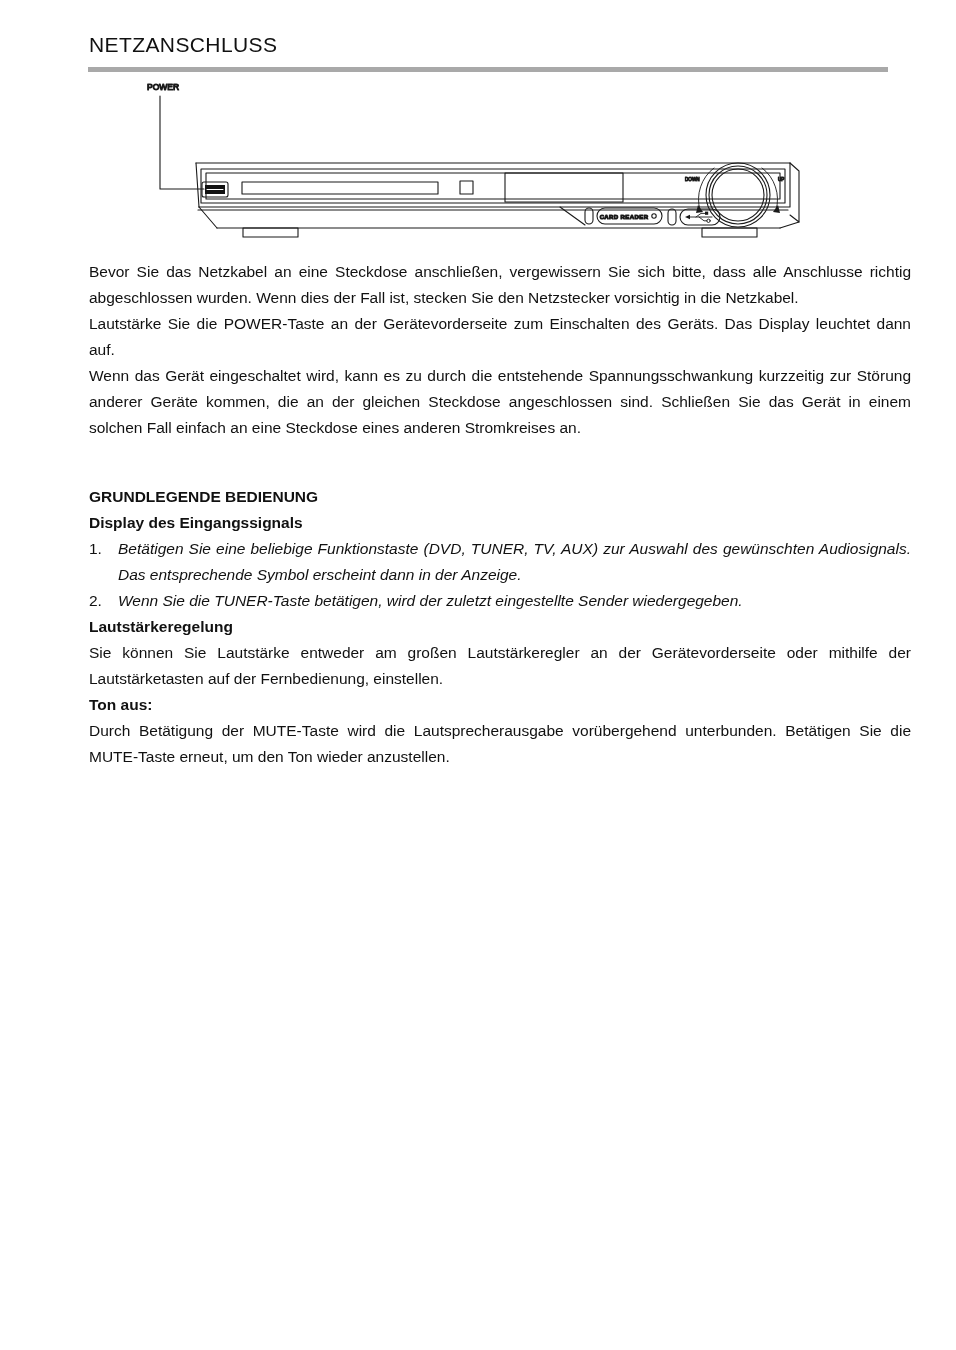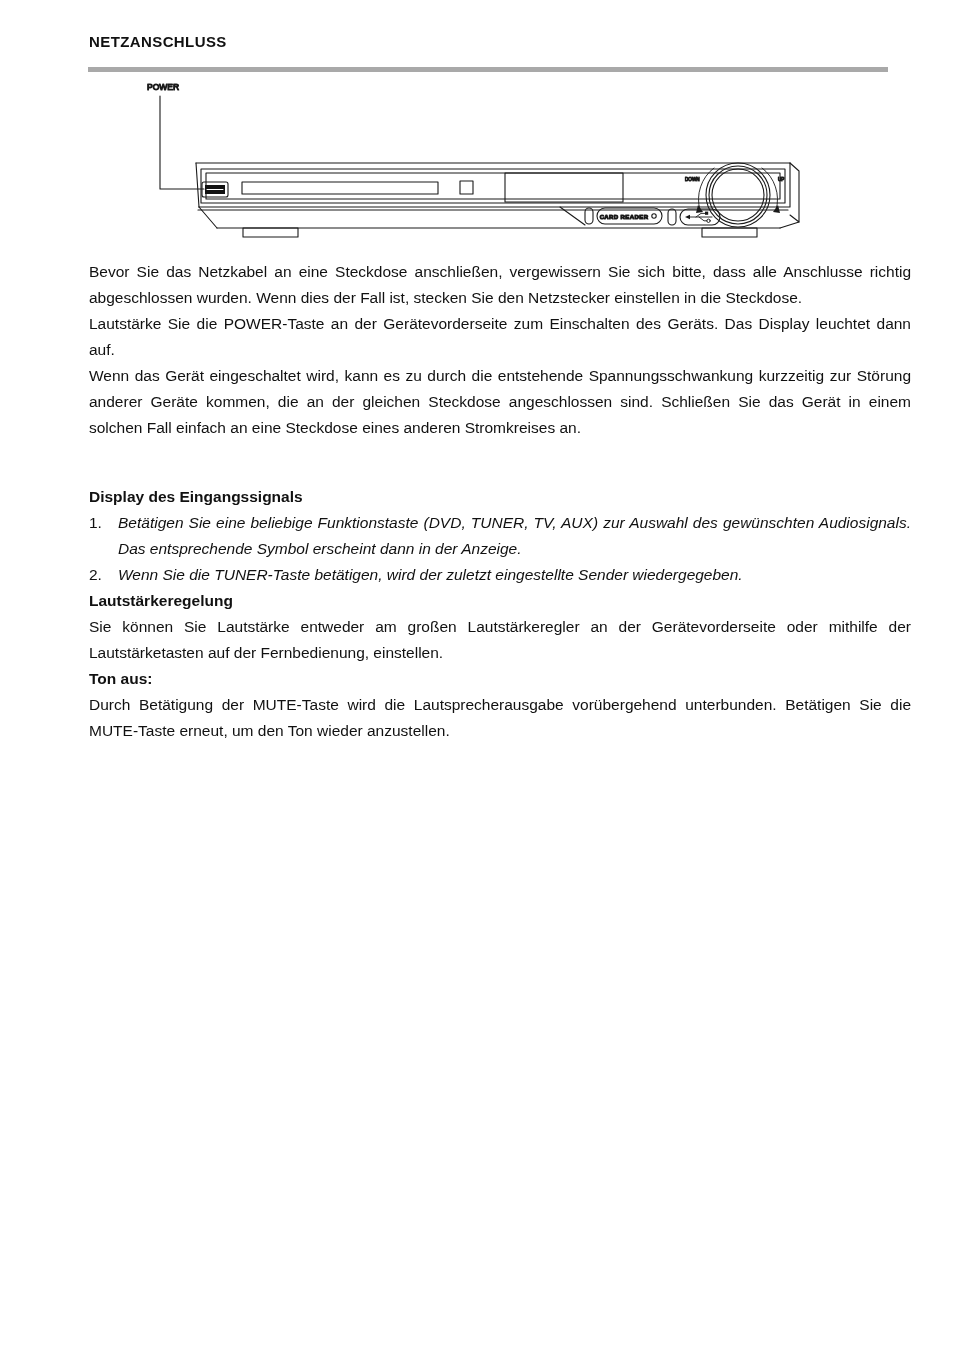--- a/index.html
+++ b/index.html
@@ -2,21 +2,21 @@
 <html><head>
 <meta charset="utf-8">
 <style>
   html,body { margin:0; padding:0; background:#ffffff; }
   .page {
     position:relative; width:956px; height:1350px; background:#ffffff;
     font-family:"Liberation Sans", sans-serif; color:#111111; overflow:hidden;
   }
   .doc-title {
     position:absolute; left:89px; top:33px;
-    font-size:15px; font-weight:bold; letter-spacing:0.4px;text-align:right;
+    font-size:21px; font-weight:normal; letter-spacing:0.4px;text-align:right;
   }
   .rule {
     position:absolute; left:88px; top:67px; width:800px; height:5px;
     background:#a9a9a9;
   }
   .diagram { position:absolute; left:140px; top:76px; width:680px; height:172px; }
   .textcol {
     position:absolute; left:89px; width:822px;
     font-size:15.5px; line-height:26px; text-align:justify;
     text-justify:inter-word;
@@ -105,26 +105,27 @@
           <circle cx="568.5" cy="144.8" r="1.7"></circle>
         </g>
       </g>
 
       <rect x="103" y="152" width="55" height="9"></rect>
       <rect x="562" y="152" width="55" height="9"></rect>
     </g>
   </svg>
 
   <div class="textcol" style="top:259px;">
-    <p>Bevor Sie das Netzkabel an eine Steckdose anschließen, vergewissern Sie sich bitte, dass alle Anschlusse richtig abgeschlossen wurden. Wenn dies der Fall ist, stecken Sie den Netzstecker einstellen in die Steckdose.</p>
+    <p>Bevor Sie das Netzkabel an eine Steckdose anschließen, vergewissern Sie sich bitte, dass alle Anschlusse richtig abgeschlossen wurden. Wenn dies der Fall ist, stecken Sie den Netzstecker vorsichtig in die Netzkabel.</p>
     <p class="gap-top">Lautstärke Sie die POWER-Taste an der Gerätevorderseite zum Einschalten des Geräts. Das Display leuchtet dann auf.</p>
     <p>Wenn das Gerät eingeschaltet wird, kann es zu durch die entstehende Spannungsschwankung kurzzeitig zur Störung anderer Geräte kommen, die an der gleichen Steckdose angeschlossen sind. Schließen Sie das Gerät in einem solchen Fall einfach an eine Steckdose eines anderen Stromkreises an.</p>
   </div>
 
   <div class="textcol" style="top:484px;">
+    <p class="bold">GRUNDLEGENDE BEDIENUNG</p>
     <p class="bold">Display des Eingangssignals</p>
 
     <div class="listitem">
       <span class="marker">1.</span>
       <span class="li-text">Betätigen Sie eine beliebige Funktionstaste (DVD, TUNER, TV, AUX) zur Auswahl des gewünschten Audiosignals. Das entsprechende Symbol erscheint dann in der Anzeige.</span>
     </div>
     <div class="listitem">
       <span class="marker">2.</span>
       <span class="li-text">Wenn Sie die TUNER-Taste betätigen, wird der zuletzt eingestellte Sender wiedergegeben.</span>
     </div>

